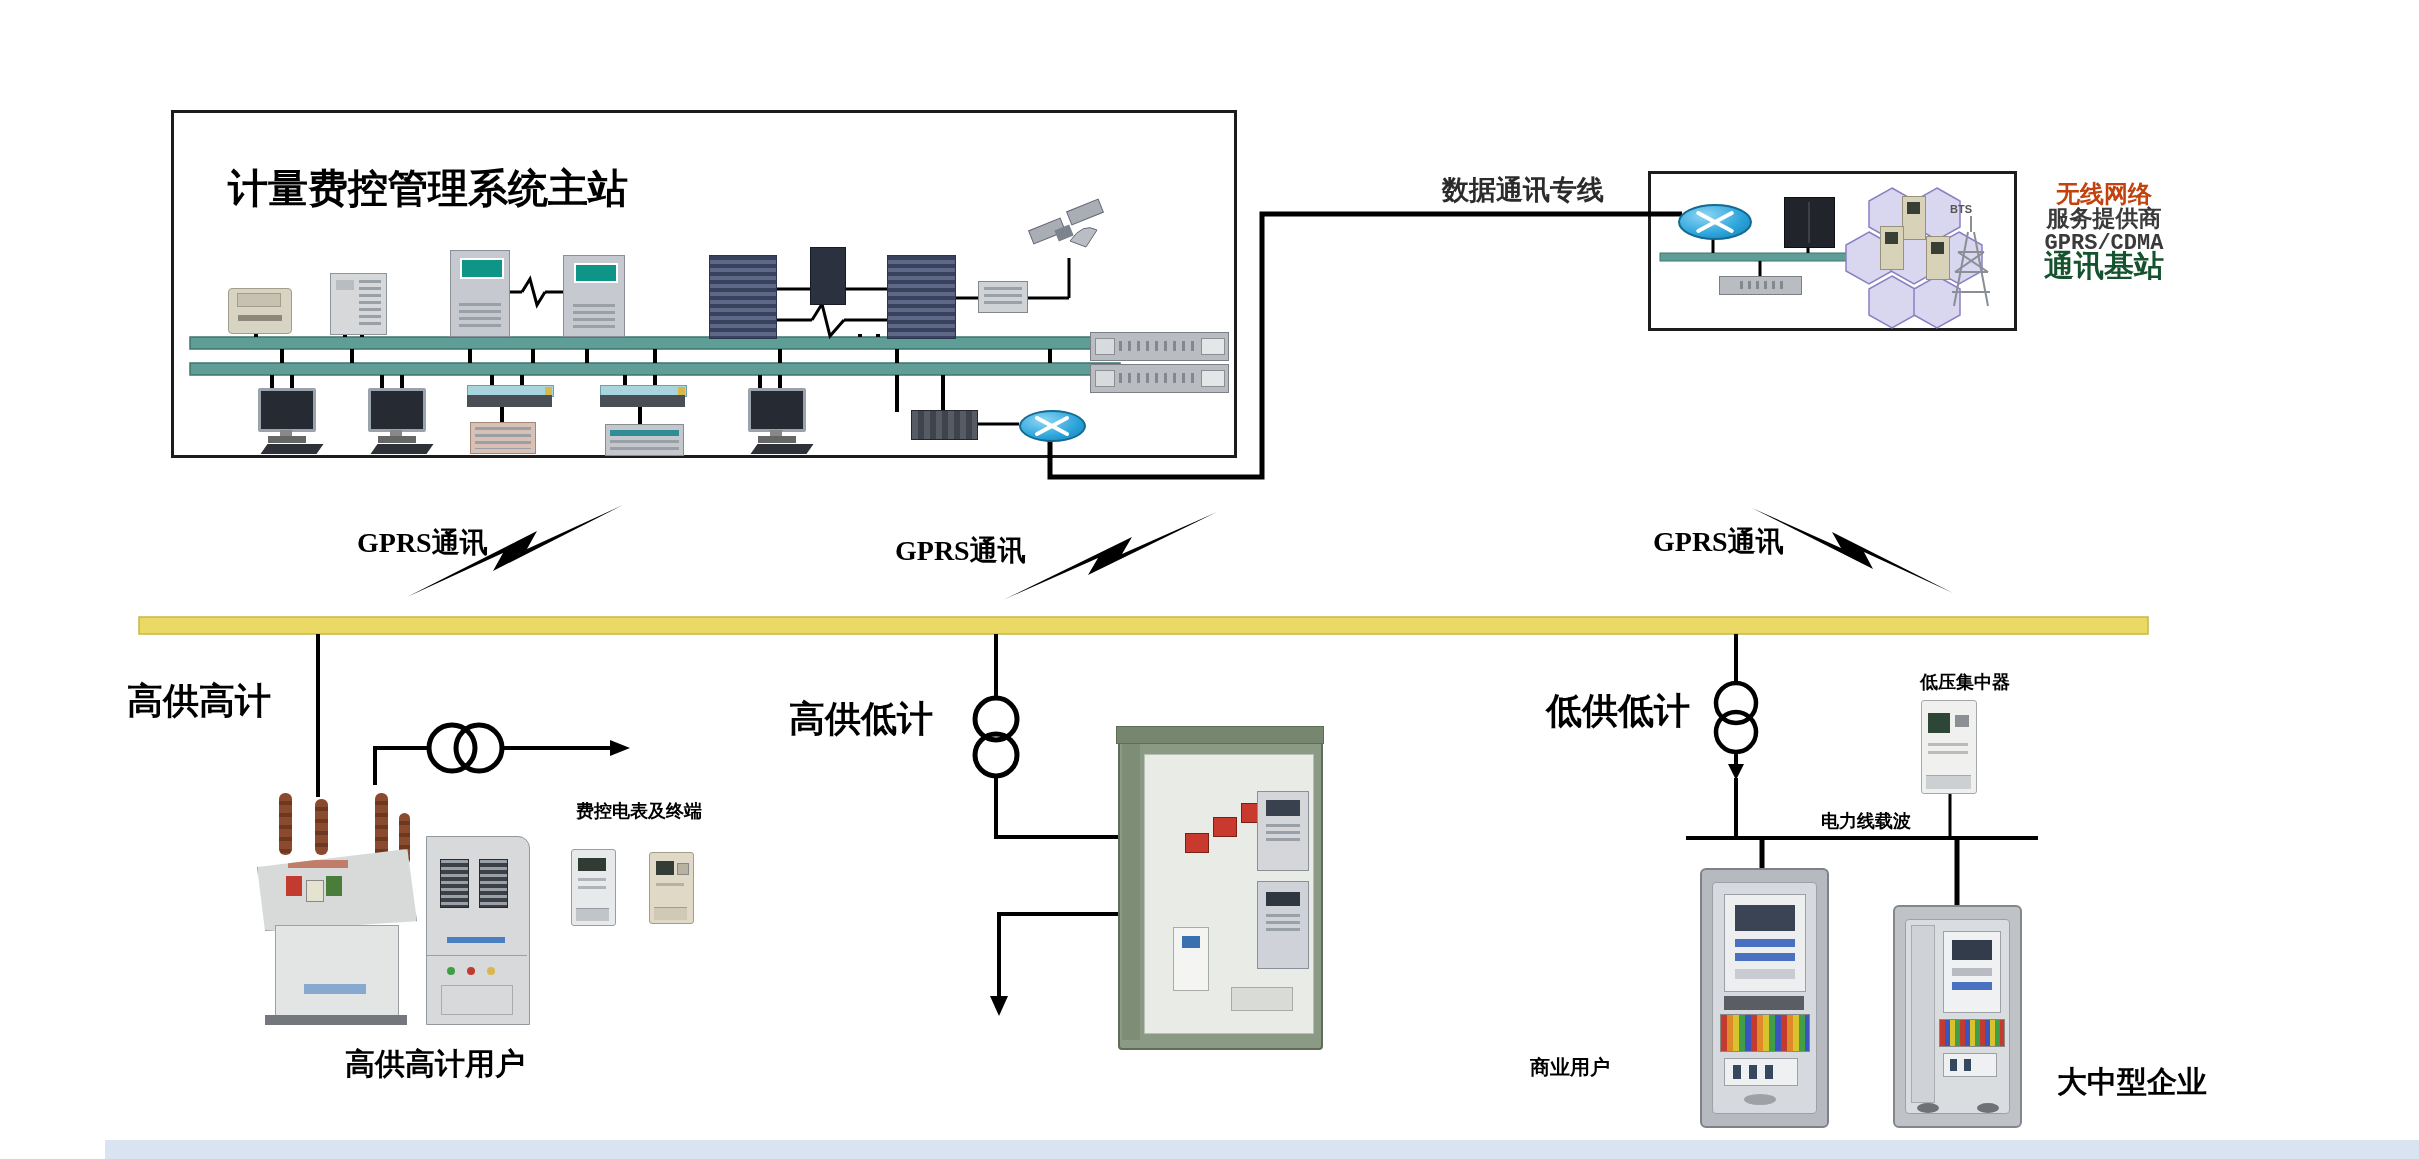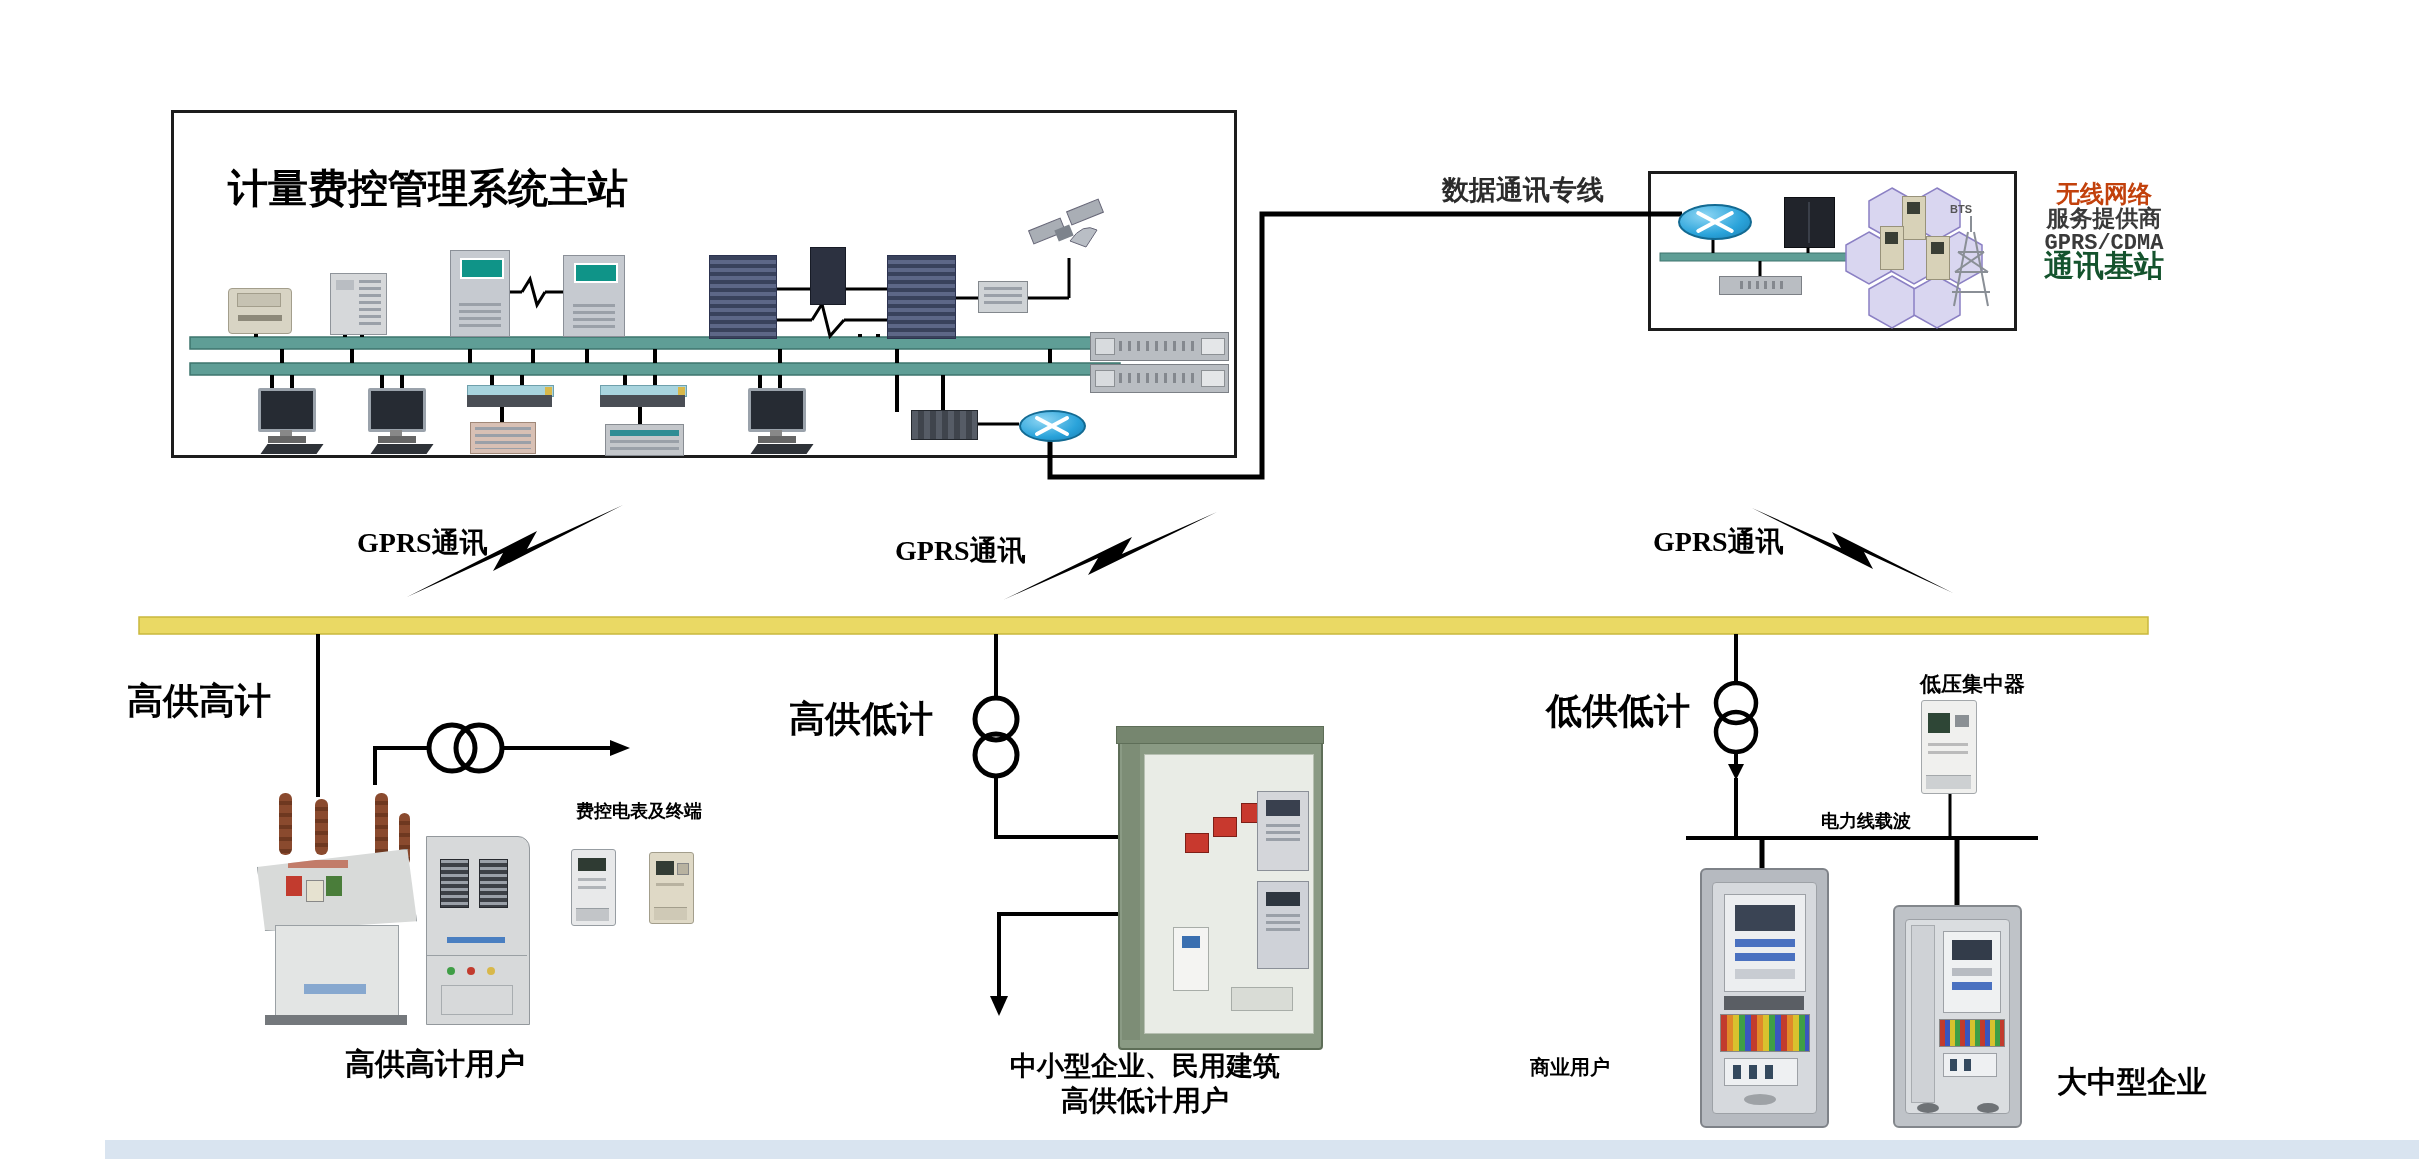--- a/index.html
+++ b/index.html
@@ -379,26 +379,22 @@
 
   <div class="txt serifb z5" style="left:357px;top:528px;font-size:28px;">GPRS通讯</div>
   <div class="txt serifb z5" style="left:895px;top:536px;font-size:28px;">GPRS通讯</div>
   <div class="txt serifb z5" style="left:1653px;top:527px;font-size:28px;">GPRS通讯</div>
 
   <div class="txt serifb z5" style="left:127px;top:682px;font-size:36px;">高供高计</div>
   <div class="txt serifb z5" style="left:789px;top:700px;font-size:36px;">高供低计</div>
   <div class="txt serifb z5" style="left:1546px;top:692px;font-size:36px;">低供低计</div>
 
   <div class="txt sansb z5" style="left:576px;top:803px;font-size:18px;">费控电表及终端</div>
-  <div class="txt sansb z5" style="left:1920px;top:674px;font-size:21px;">低压集中器</div>
+  <div class="txt sansb z5" style="left:1920px;top:674px;font-size:18px;">低压集中器</div>
   <div class="txt sansb z5" style="left:1821px;top:813px;font-size:18px;">电力线载波</div>
 
   <div class="abs z5" style="left:280px;top:1048px;width:310px;text-align:center;">
     <div class="sansb" style="font-size:30px;line-height:36px;">高供高计用户</div>
   </div>
-  <div class="abs z5" style="left:985px;top:1050px;width:320px;text-align:center;">
-    <div class="sansb" style="font-size:27px;line-height:36px;">中小型企业、民用建筑</div>
-    <div class="sansb" style="font-size:28px;line-height:34px;">高供低计用户</div>
-  </div>
   <div class="txt sansb z5" style="left:1530px;top:1058px;font-size:20px;">商业用户</div>
   <div class="txt sansb z5" style="left:2057px;top:1068px;font-size:30px;">大中型企业</div>
 
 </div>
 
 </body></html>

